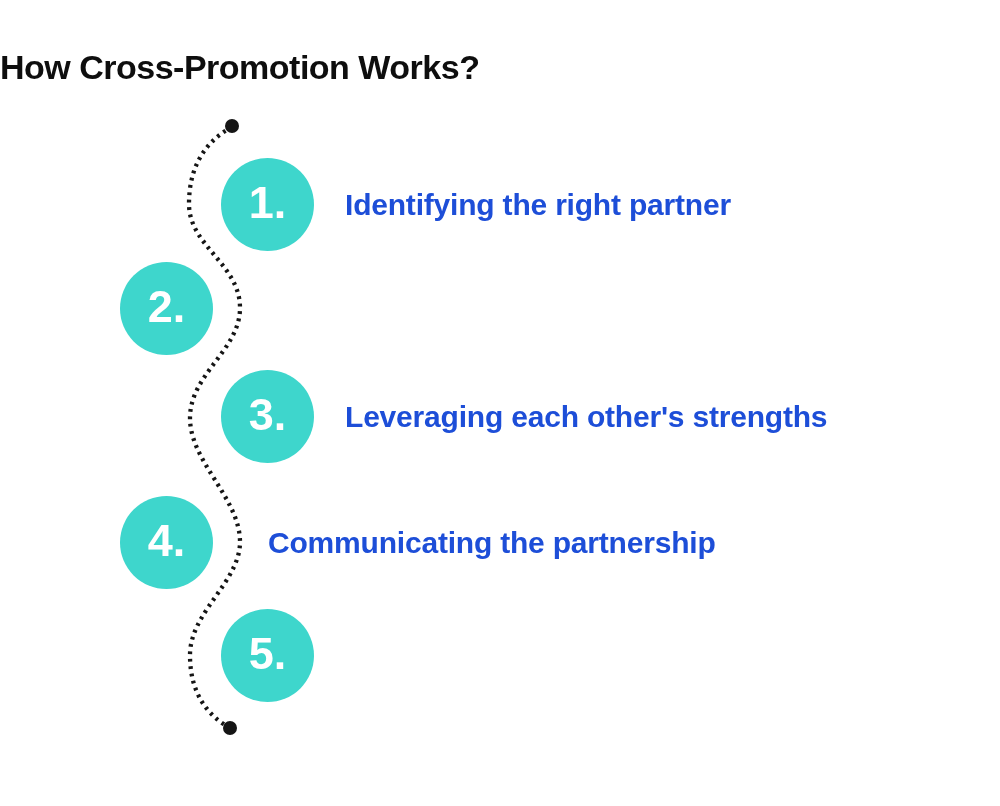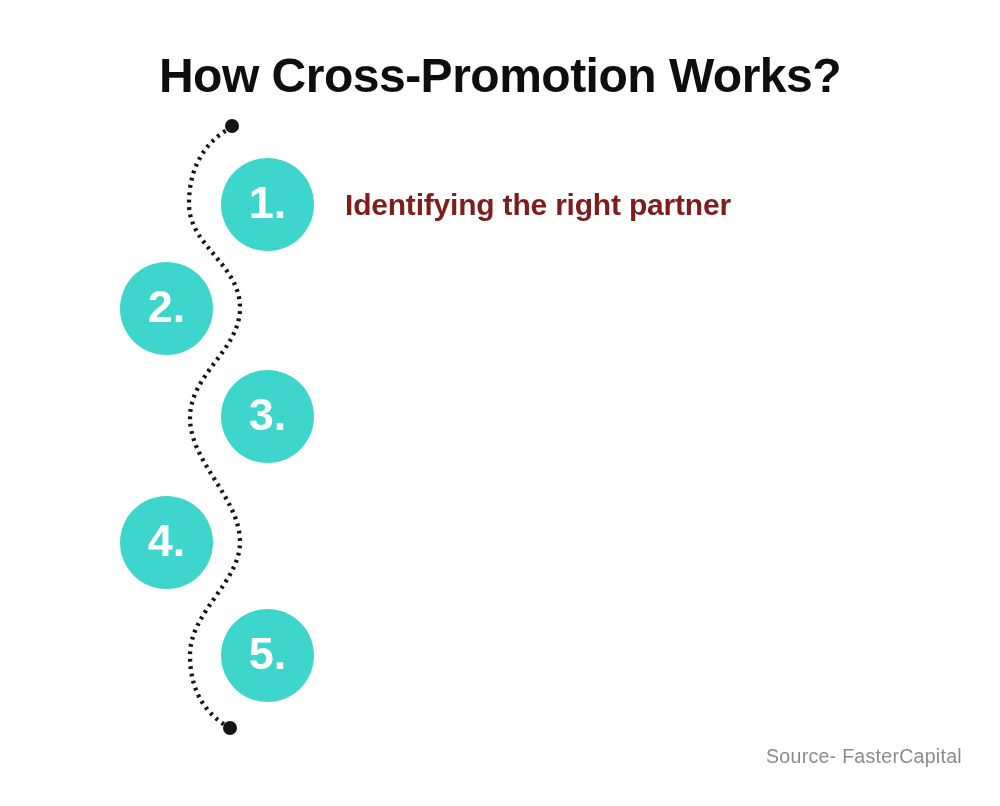--- a/index.html
+++ b/index.html
@@ -13,22 +13,21 @@
     height: 806px;
     background: #ffffff;
     overflow: hidden;
     font-family: "Liberation Sans", sans-serif;
   }
   .title {
     position: absolute;
     top: 40px;
     left: 0;
     width: 100%;
-    text-align: center;
-    font-size: 48px;
+    font-size: 34px;
     font-weight: 800;
     letter-spacing: -0.5px;
     color: #0e0e0e;
     margin-top: 8px;
   }
   .flow-svg {
     position: absolute;
     top: 0;
     left: 0;
     pointer-events: none;
@@ -59,21 +58,21 @@
     color: #ffffff;
     font-size: 45px;
     font-weight: bold;
     line-height: 1;
     transform: translateY(-2px);
   }
   .step-label {
     font-size: 30px;
     font-weight: bold;
     letter-spacing: -0.2px;
-    color: #7f1d1d;
+    color: #1d4ed8;
     white-space: nowrap;
     text-align: right;
   }
   .source {
     position: absolute;
     top: 745px;
     right: 38px;
     font-size: 19.5px;
     font-weight: 500;
     letter-spacing: 0.3px;
@@ -109,29 +108,30 @@
   <div class="step even step-2">
     <div class="step-circle">
       <span class="step-number">2.</span>
     </div>
   </div>
 
   <div class="step odd step-3">
     <div class="step-circle">
       <span class="step-number">3.</span>
     </div>
+    <div class="step-label">Leveraging each other's strengths</div>
   </div>
 
   <div class="step even step-4">
     <div class="step-circle">
       <span class="step-number">4.</span>
     </div>
+    <div class="step-label">Communicating the partnership</div>
   </div>
 
   <div class="step odd step-5">
     <div class="step-circle">
       <span class="step-number">5.</span>
     </div>
   </div>
 
-  <div class="source">Source- FasterCapital</div>
 
 </div>
 
 </body></html>

